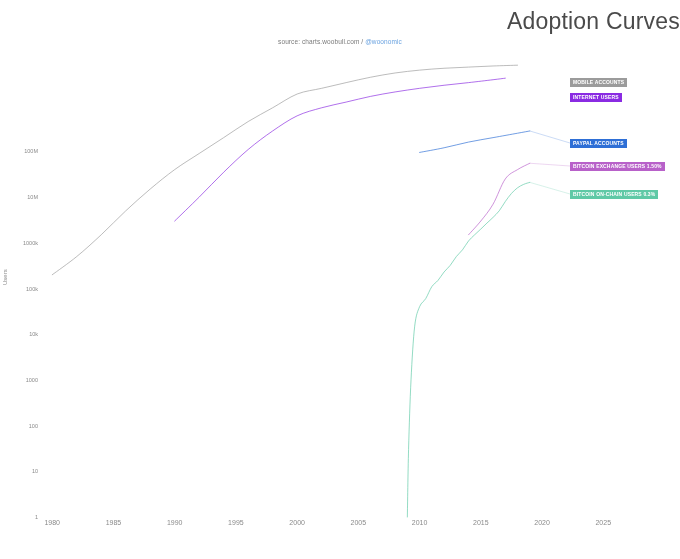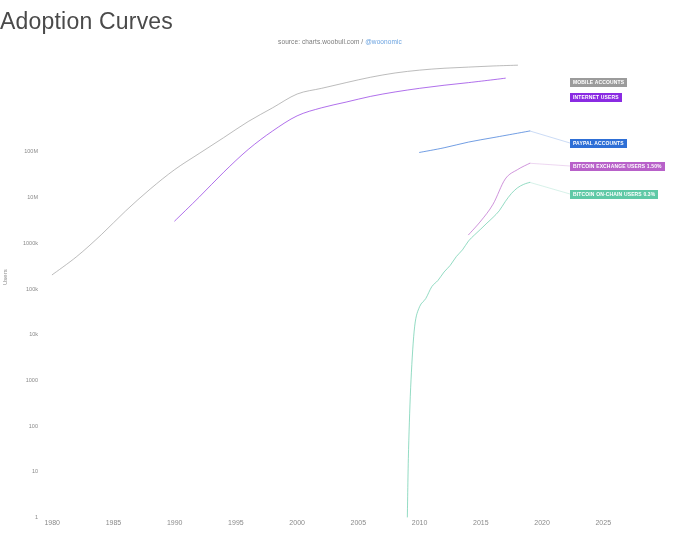--- a/index.html
+++ b/index.html
@@ -9,21 +9,21 @@
     font-family:"Liberation Sans", sans-serif;
     color:#555;
     overflow:hidden;
     position:relative;
   }
   #root{position:absolute;inset:0;}
 
   
   .title{
     position:absolute;left:0;top:8px;width:680px;
-    text-align:left;
+    text-align:right;
     font-size:23px;
     font-weight:400;
     color:#4a4a4a;
     letter-spacing:.2px;
   }
   .subtitle{
     position:absolute;left:0;top:38px;width:680px;
     text-align:center;
     font-size:6.5px;
     color:#7a7a7a;

